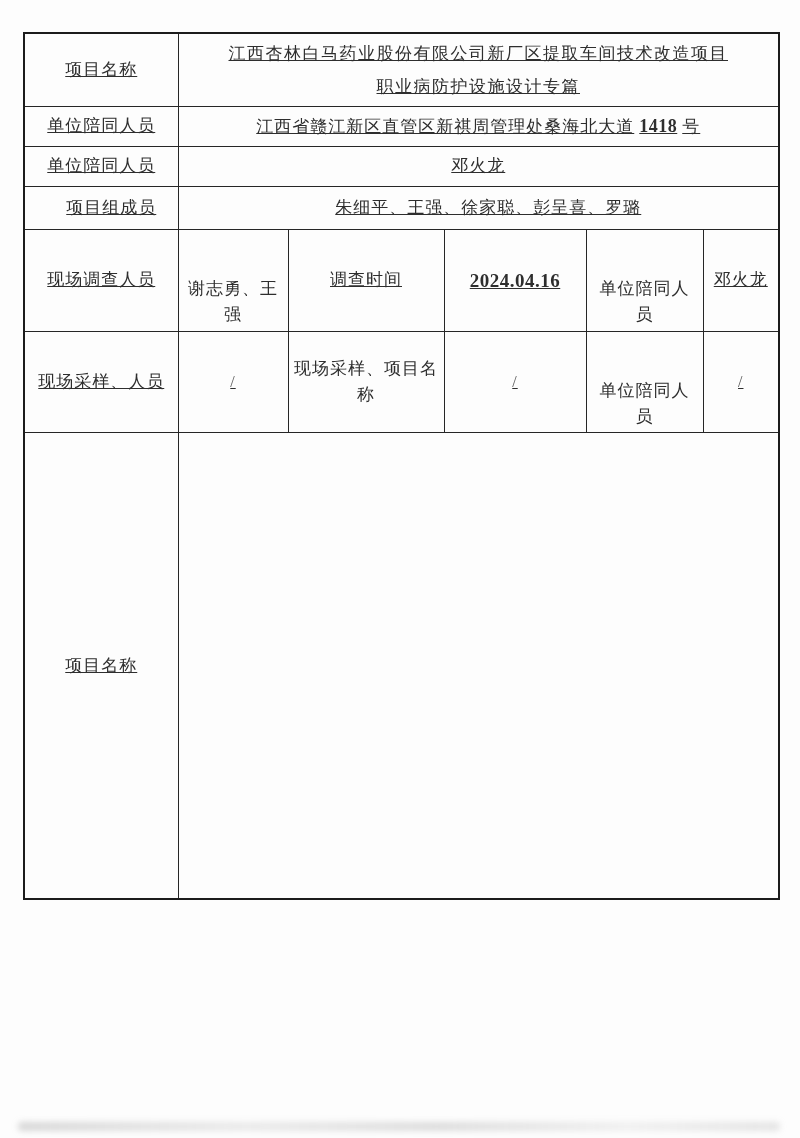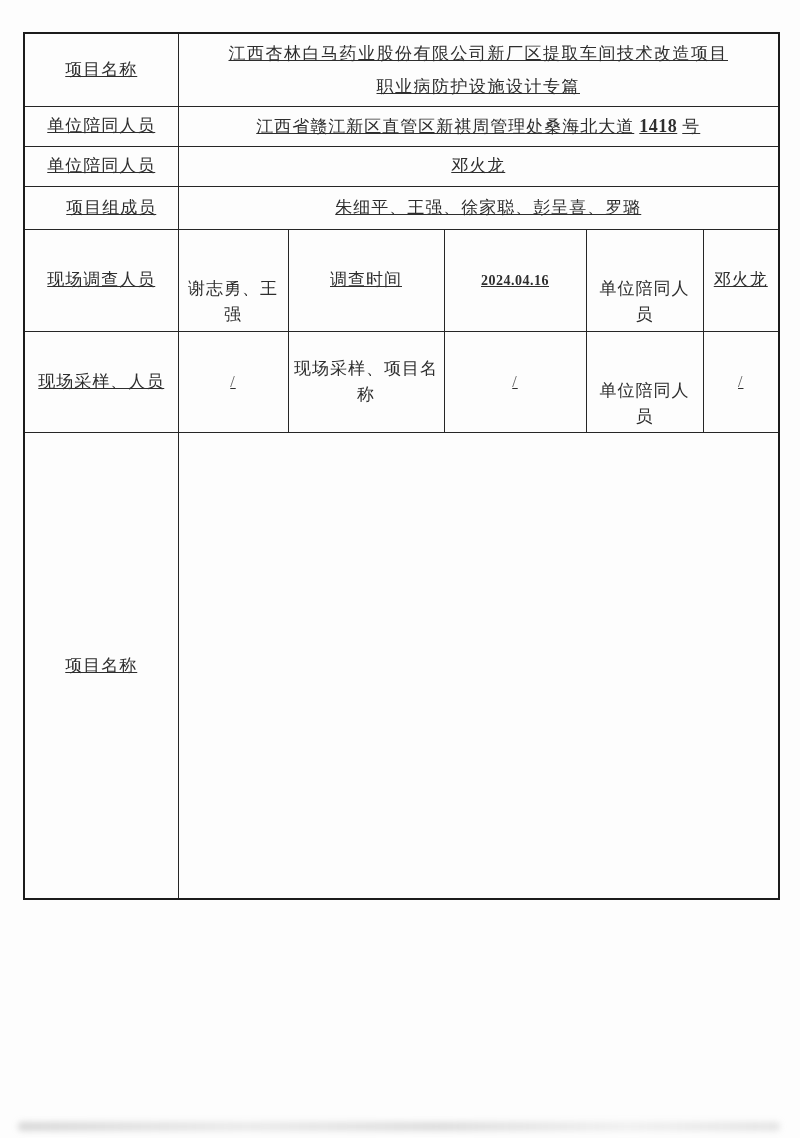--- a/index.html
+++ b/index.html
@@ -54,21 +54,21 @@
     letter-spacing: 1.5px;
   }
   .num {
     font-weight: bold;
     letter-spacing: 0.5px;
     font-size: 18px;
     padding: 0 5px;
   }
   .date-cell {
     font-weight: bold;
-    font-size: 14px;
+    font-size: 19px;
     letter-spacing: 0.5px;
   }
   .narrow {
     display: inline-block;
     max-width: 96px;
     line-height: 1.55;
     margin-top: 44px;
   }
   .med {
     display: inline-block;

